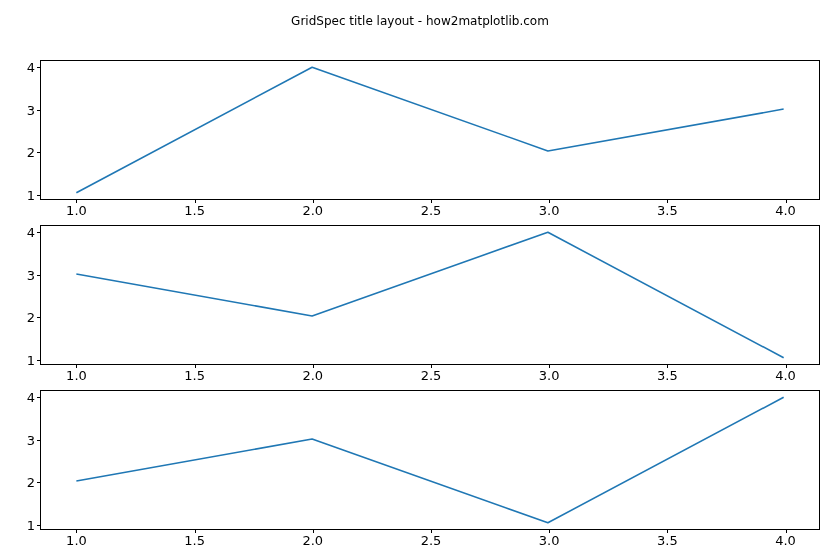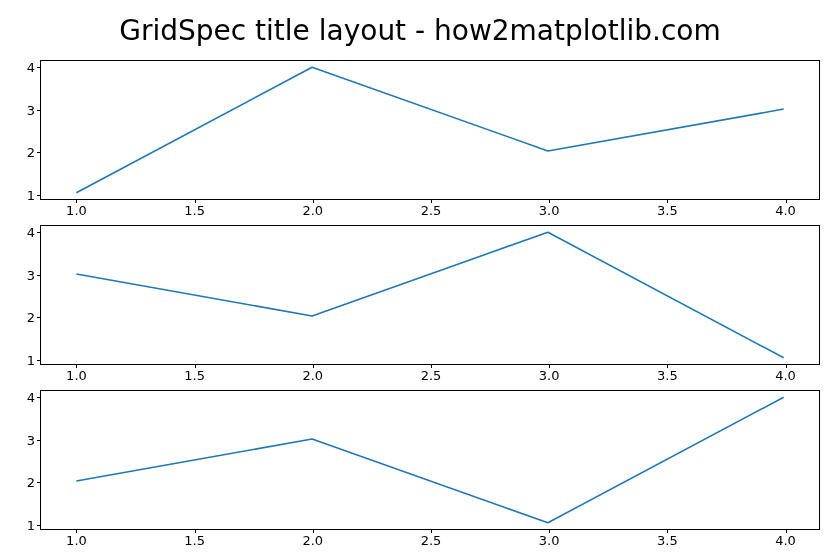--- a/index.html
+++ b/index.html
@@ -15,21 +15,21 @@
     position: relative;
     width: 840px;
     height: 560px;
   }
   .suptitle {
     position: absolute;
     top: 14px;
     left: 0;
     width: 100%;
     text-align: center;
-    font-size: 28px;
+    font-size: 12px;
     font-weight: 400;
   }
   .axes {
     position: absolute;
     left: 40px;
     width: 780px;
     border: 1px solid #000000;
     box-sizing: border-box;
   }
   .ytick, .xtick {

